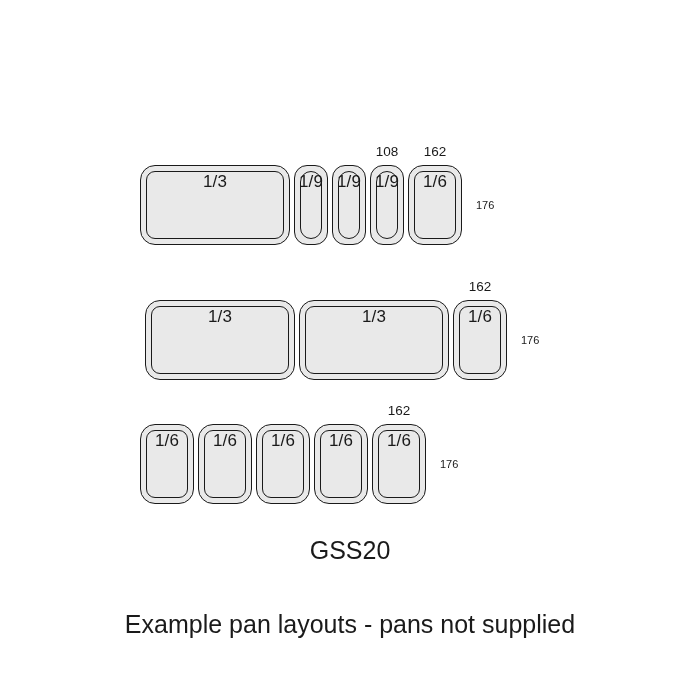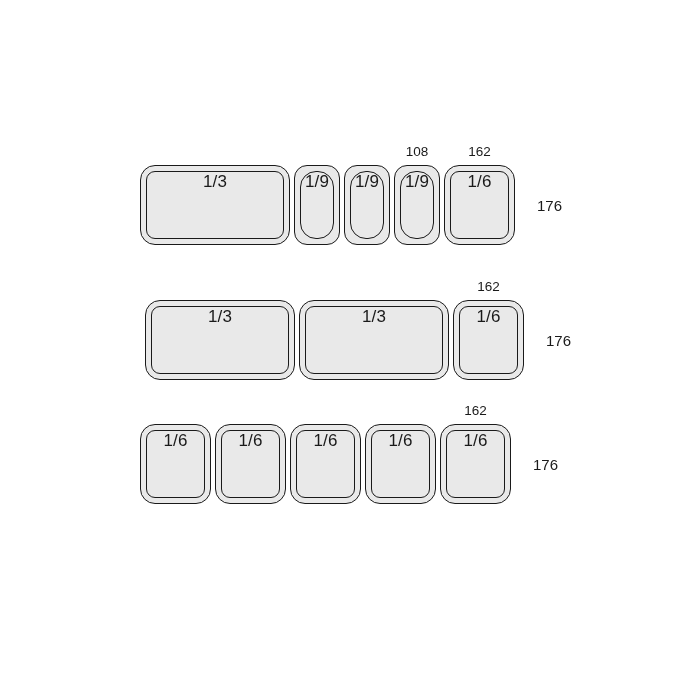--- a/index.html
+++ b/index.html
@@ -31,29 +31,29 @@
     padding:5px;
   }
   .pan-inner{
     width:100%;height:100%;
     border:1.4px solid var(--line);
     border-radius:9px;
     box-sizing:border-box;
     display:flex;align-items:flex-start;justify-content:center;
   }
   .third{width:150px;}
-  .sixth{width:71px;}
-  .ninth{width:46px;border-radius:13px;}
+  .sixth{width:54px;}
+  .ninth{width:34px;border-radius:13px;}
   .ninth .pan-inner{border-radius:16px;}
   .pan-label{font-size:17px;letter-spacing:.2px;}
   .top-dim{
     position:absolute;top:-22px;left:0;width:100%;
     text-align:center;font-size:13.5px;color:var(--line);
   }
-  .side-dim{font-size:15px;margin-left:18px;color:var(--line);}
+  .side-dim{font-size:11px;margin-left:10px;color:var(--line);}
   .title{
     position:absolute;top:536px;left:0;width:100%;
     text-align:center;font-size:25px;
   }
   .footer{
     position:absolute;top:608px;left:0;width:100%;
     text-align:center;font-size:25px;line-height:1.34;
   }
 </style>
 </head>
@@ -135,17 +135,19 @@
     </div>
     <div class="pan sixth">
       <span class="top-dim">162</span>
       <div class="pan-inner">
         <span class="pan-label">1/6</span>
       </div>
     </div>
     <span class="side-dim">176</span>
   </div>
 
+  <div class="title">GSS20</div>
 
   <div class="footer">
+    <div>Example pan layouts - pans not supplied</div>
   </div>
 
 </div>
 
 </body></html>

